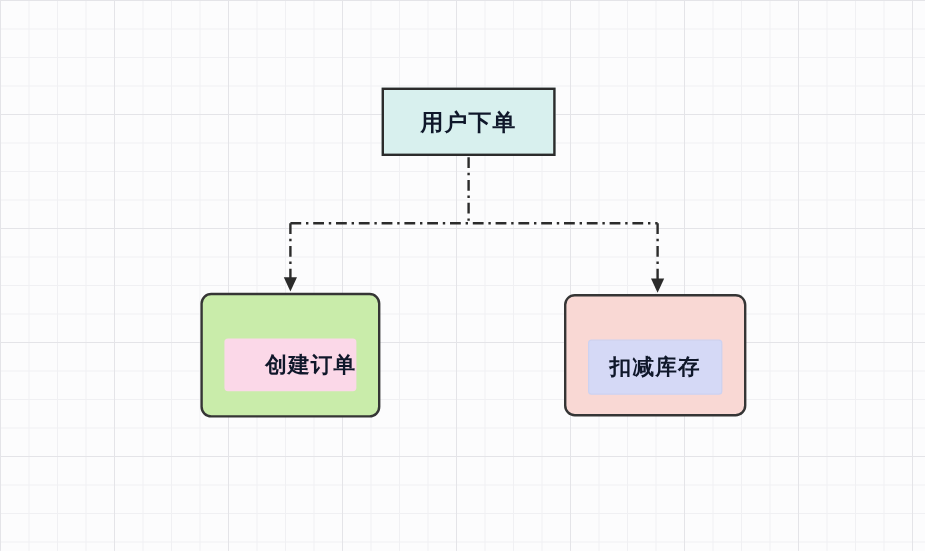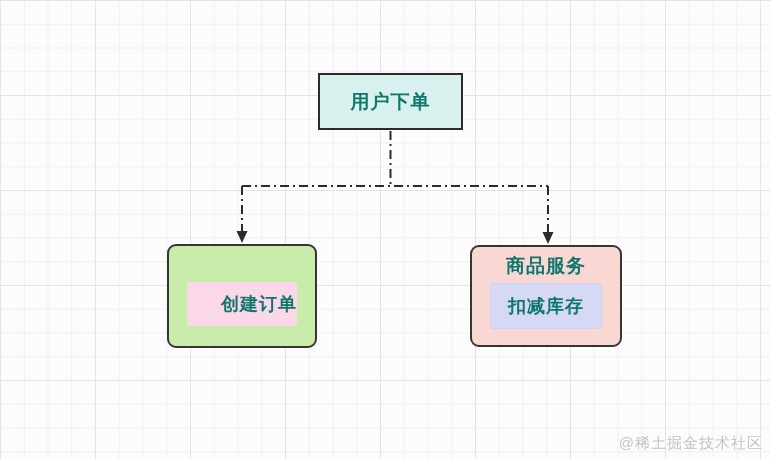--- a/index.html
+++ b/index.html
@@ -14,21 +14,21 @@
     background-image:
       linear-gradient(#e4e4e8 1px, transparent 1px),
       linear-gradient(90deg,#e4e4e8 1px, transparent 1px),
       linear-gradient(#f0f0f3 1px, transparent 1px),
       linear-gradient(90deg,#f0f0f3 1px, transparent 1px);
     background-size:95px 95px,95px 95px,23.75px 23.75px,23.75px 23.75px;
   }
   .connectors{position:absolute;left:0;top:0;width:771px;height:459px;pointer-events:none;}
   .node{
     position:absolute;box-sizing:border-box;
-    color:#0f766e;font-weight:bold;text-align:center;
+    color:#0f172a;font-weight:bold;text-align:center;
   }
   .node-top{
     left:318px;top:73px;width:145px;height:57px;
     background:#d8f0ee;border:2px solid #2b2b2b;border-radius:0;
     display:flex;align-items:center;justify-content:center;
     font-size:19px;letter-spacing:1px;
   }
   .node-group{
     border:2px solid #353535;border-radius:9px;
   }
@@ -69,21 +69,19 @@
     <span>用户下单</span>
   </div>
 
   <div class="node node-group node-order">
     <div class="child-box child-pink">
       <span>创建订单</span>
     </div>
   </div>
 
   <div class="node node-group node-product">
-    <span class="group-title">商品服务</span>
     <div class="child-box child-lavender">
       <span>扣减库存</span>
     </div>
   </div>
 
-  <div class="watermark">@稀土掘金技术社区</div>
 
 </div>
 
 </body></html>

